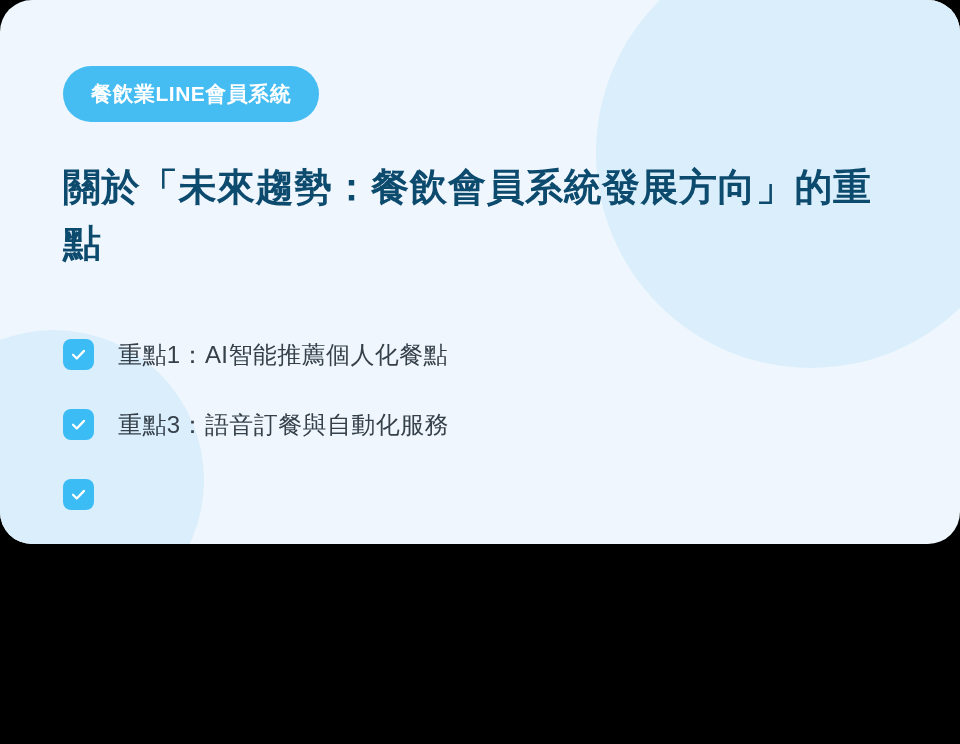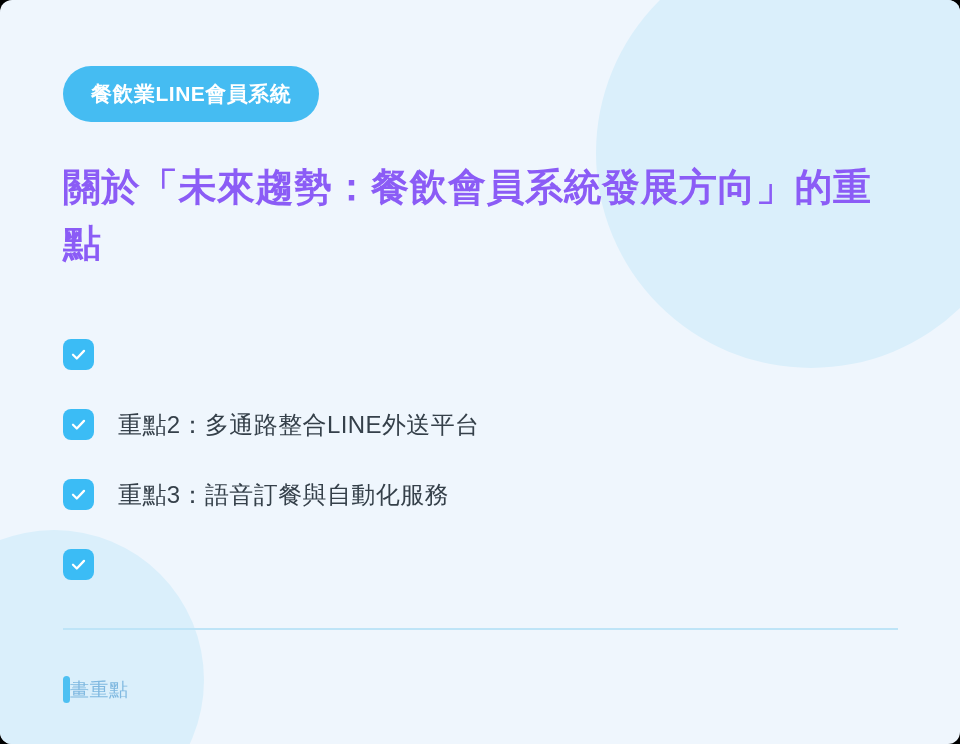--- a/index.html
+++ b/index.html
@@ -10,24 +10,24 @@
   body {
     width: 960px;
     height: 744px;
     font-family: "Liberation Sans", "DejaVu Sans", sans-serif;
     overflow: hidden;
   }
 
   #card {
     position: relative;
     width: 960px;
-    height: 744px;
+    height: 544px;
     box-sizing: border-box;
     background: #EFF6FD;
-    border-radius: 12px;
+    border-radius: 32px;
     overflow: hidden;
   }
 
   
   .deco {
     position: absolute;
     border-radius: 50%;
     background: #DAEFFB;
     pointer-events: none;
   }
@@ -62,21 +62,21 @@
     color: #FFFFFF;
     font-size: 21px;
     font-weight: bold;
     letter-spacing: 0.5px;
     white-space: nowrap;
   }
 
   #page-title {
     margin: 37px 0 0 0;
     max-width: 820px;
-    color: #8b5cf6;
+    color: #0c4a6e;
     font-size: 38px;
     font-weight: bold;
     line-height: 1.48;
     letter-spacing: 0.5px;
   }
 
   #checklist {
     list-style: none;
     margin: 48px 0 0 0;
     padding: 0;
@@ -146,30 +146,23 @@
     <h1 id="page-title">關於「未來趨勢：餐飲會員系統發展方向」的重點</h1>
 
     <ul id="checklist">
 
       <li class="checklist-item">
         <span class="checkbox">
           <svg width="19" height="19" viewBox="0 0 19 19" aria-hidden="true">
             <path d="M4 9.8 L7.8 13.5 L15 5.9" fill="none" stroke="#FFFFFF" stroke-width="2.3" stroke-linecap="round" stroke-linejoin="round"></path>
           </svg>
         </span>
+        <span class="item-label">重點1：AI智能推薦個人化餐點</span>
       </li>
 
-      <li class="checklist-item">
-        <span class="checkbox">
-          <svg width="19" height="19" viewBox="0 0 19 19" aria-hidden="true">
-            <path d="M4 9.8 L7.8 13.5 L15 5.9" fill="none" stroke="#FFFFFF" stroke-width="2.3" stroke-linecap="round" stroke-linejoin="round"></path>
-          </svg>
-        </span>
-        <span class="item-label">重點2：多通路整合LINE外送平台</span>
-      </li>
 
       <li class="checklist-item">
         <span class="checkbox">
           <svg width="19" height="19" viewBox="0 0 19 19" aria-hidden="true">
             <path d="M4 9.8 L7.8 13.5 L15 5.9" fill="none" stroke="#FFFFFF" stroke-width="2.3" stroke-linecap="round" stroke-linejoin="round"></path>
           </svg>
         </span>
         <span class="item-label">重點3：語音訂餐與自動化服務</span>
       </li>
 

